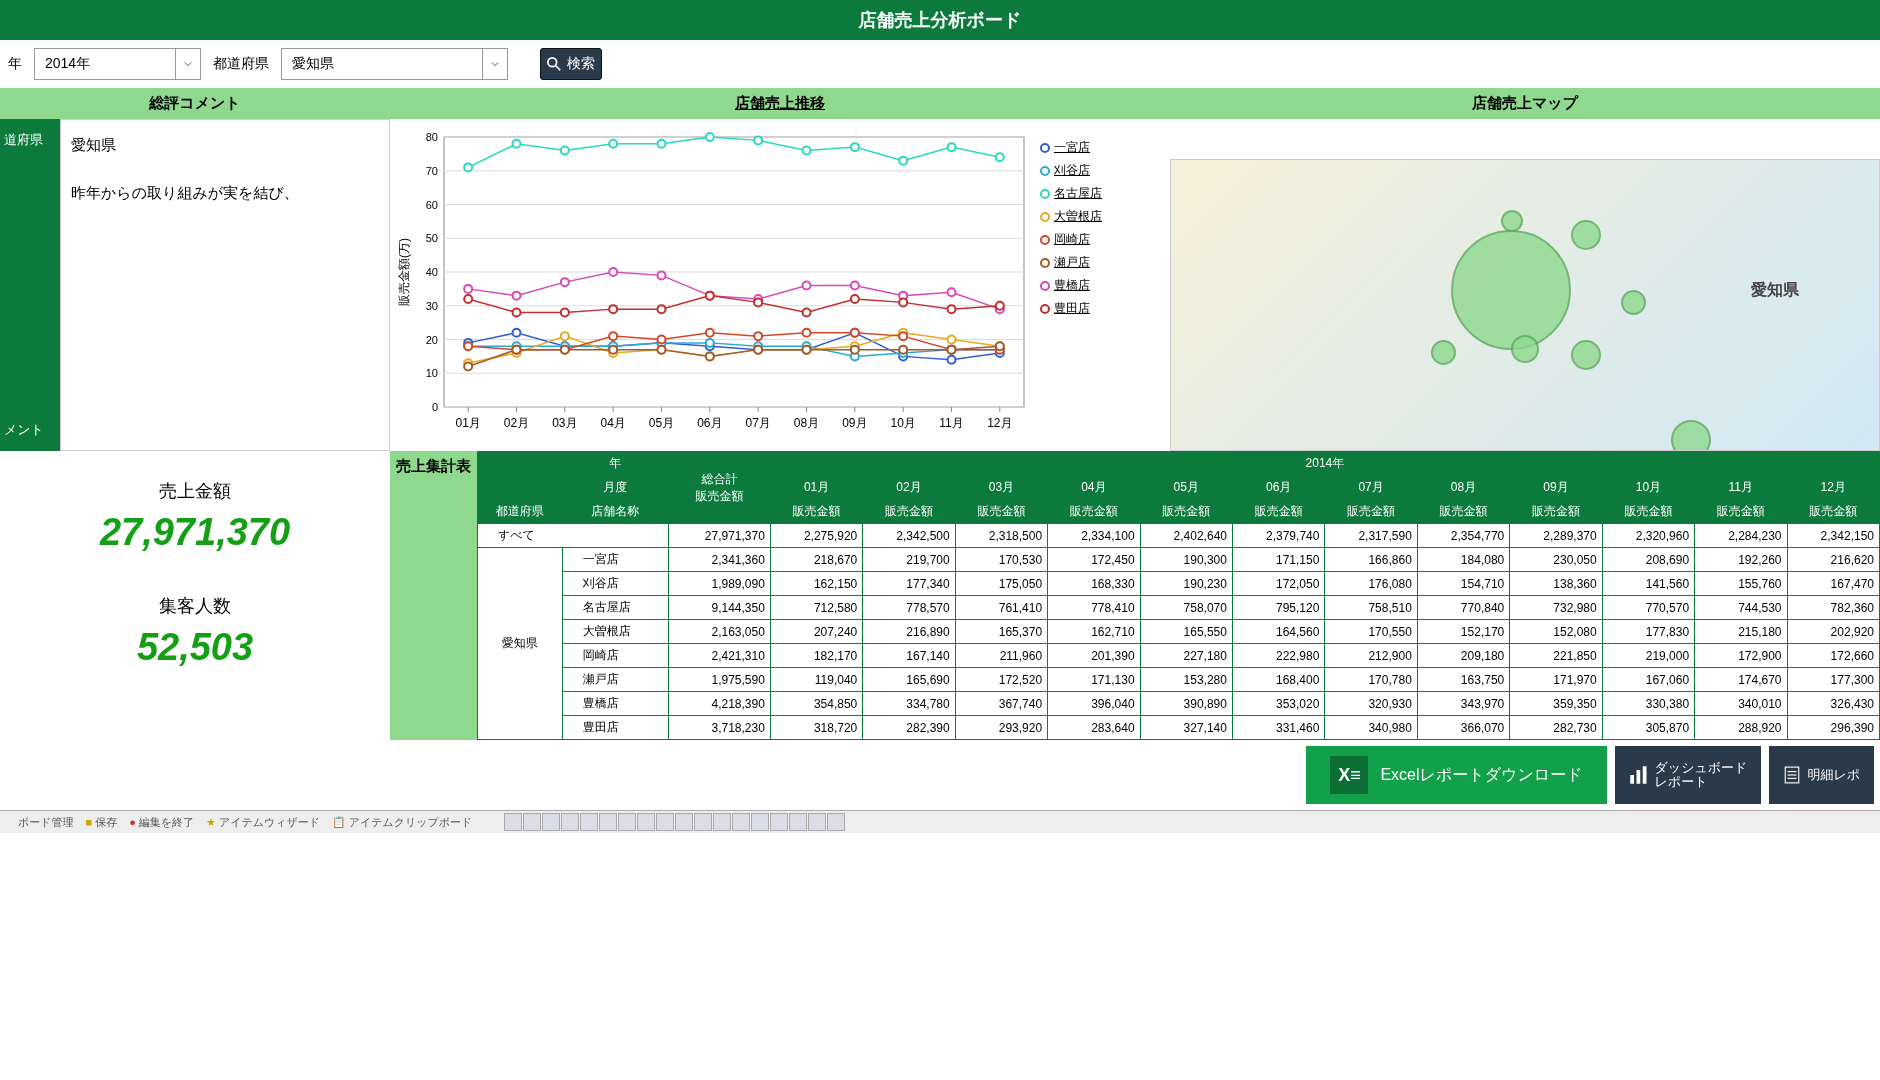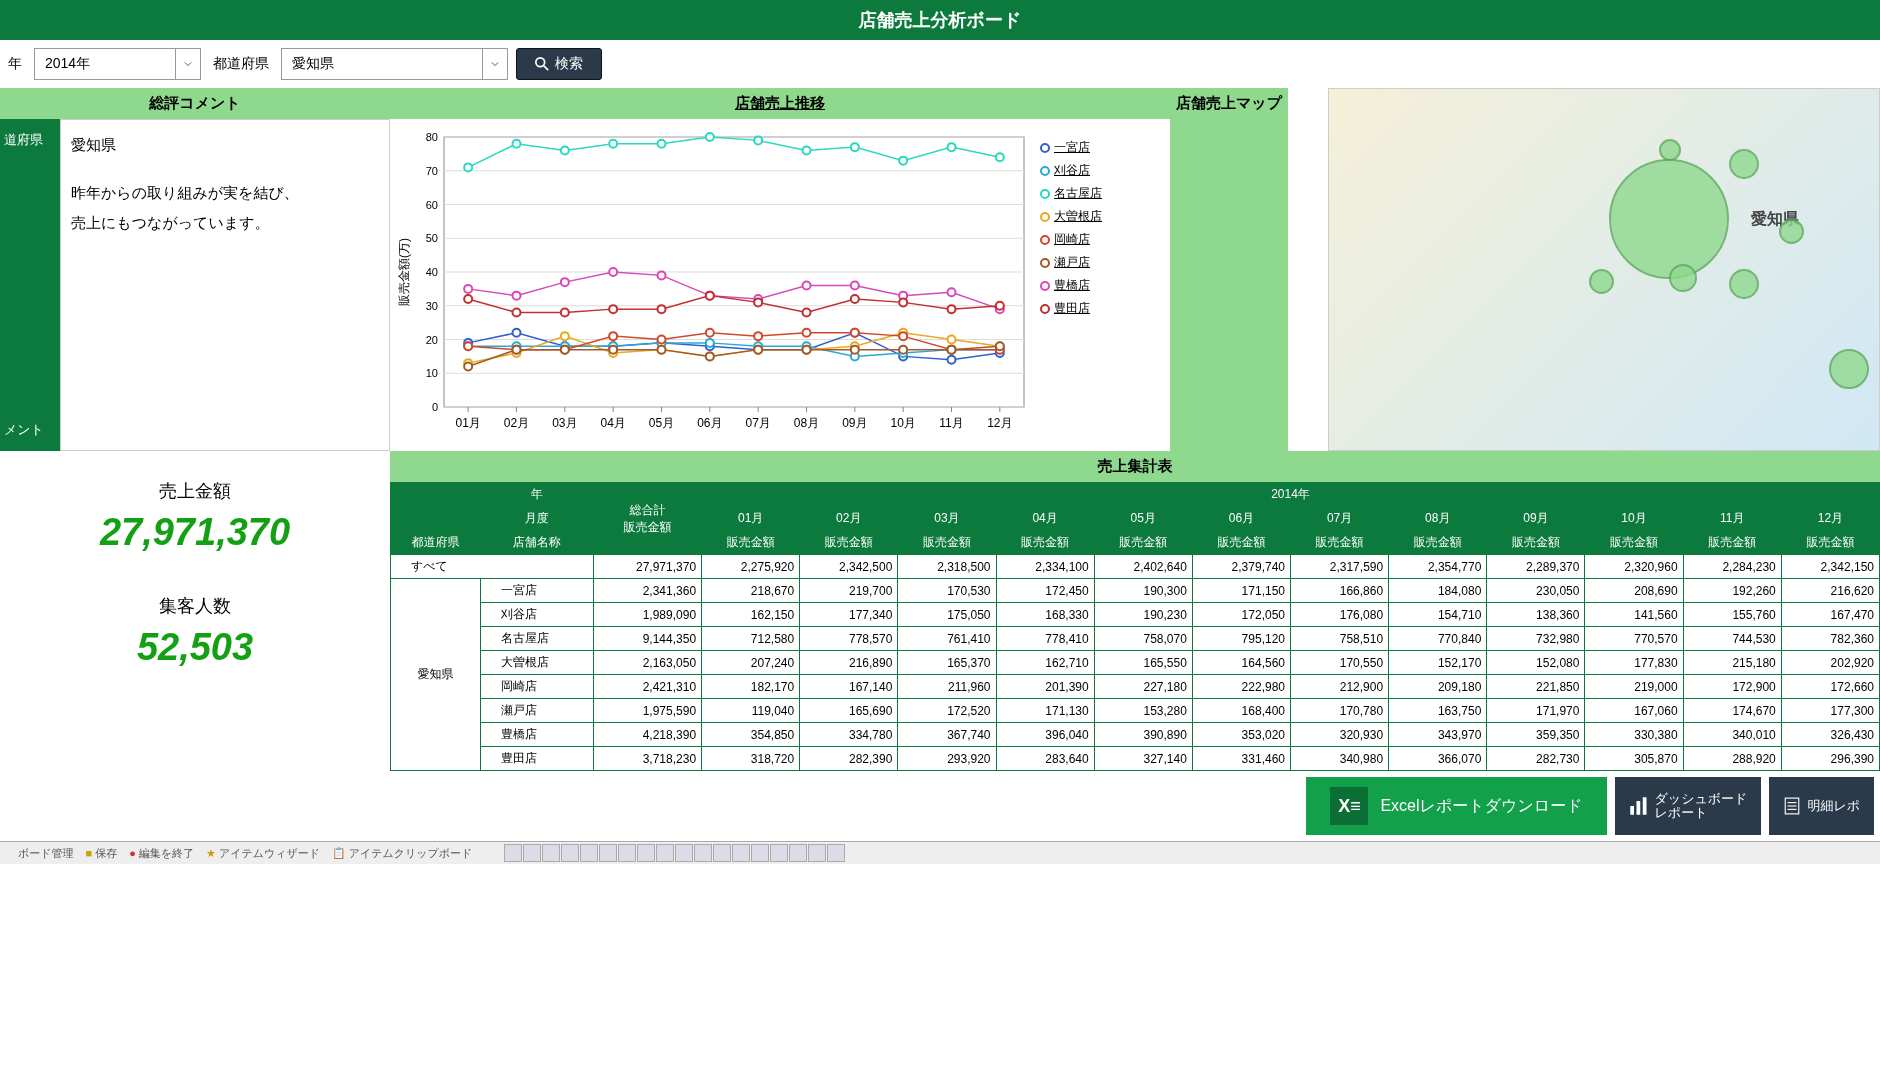--- a/index.html
+++ b/index.html
@@ -5,41 +5,41 @@
   * { box-sizing: border-box; margin: 0; padding: 0; }
   body { font-family: "Meiryo", "Hiragino Sans", sans-serif; font-size: 12px; background: #fff; width: 1880px; }
   .header { background: #0c7a3c; color: #fff; text-align: center; padding: 8px; font-size: 18px; font-weight: bold; }
   .filter-bar { display: flex; align-items: center; padding: 8px 4px; gap: 8px; }
   .filter-label { font-size: 14px; padding: 0 4px; }
   .select-wrap { display: flex; border: 1px solid #999; }
   .select-box { padding: 6px 10px; min-width: 140px; background: #fff; font-size: 14px; }
   .select-arrow { border-left: 1px solid #999; padding: 6px 8px; background: #fff; display:flex; align-items:center; }
   .select-arrow svg { width: 8px; height: 8px; }
   .wide { min-width: 200px; }
-  .btn-search { background: #2a3a4a; color: #fff; border: 1px solid #111; padding: 6px 18px; border-radius: 3px; cursor: pointer; font-size: 14px; display: flex; align-items: center; gap: 6px; }
+  .btn-search { background: #2a3a4a; color: #fff; border: 1px solid #111; padding: 6px 6px; border-radius: 3px; cursor: pointer; font-size: 14px; display: flex; align-items: center; gap: 6px; margin-left: 24px; }
   .section-header { background: #8fd98f; text-align: center; padding: 6px; font-size: 15px; font-weight: bold; }
   .row1 { display: flex; }
   .col-comment { width: 390px; display:flex; flex-direction:column; }
   .col-chart { width: 780px; display:flex; flex-direction:column;text-decoration:underline; }
-  .col-map { flex: 1; display:flex; flex-direction:row;gap:40px; }
+  .col-map { flex: 1; display:flex; flex-direction:column;gap:40px; }
   .comment-body { display: flex; flex:1; }
   .comment-side { width: 60px; background: #0c7a3c; color: #fff; display: flex; flex-direction: column; justify-content: space-between; padding: 6px 2px; font-size: 13px;}
   .comment-side div { padding: 6px 2px; }
   .comment-text { flex: 1; border: 1px solid #ccc; padding: 10px; background: #fff; font-size: 15px; line-height: 2; }
   .chart-body { flex:1; background:#fff; padding: 8px 4px 4px 4px; position:relative; display:flex; }
   .chart-svg { width: 640px; height: 320px; }
   .legend { font-size: 12px; padding: 6px; }
   .legend-item { display:flex; align-items:center; gap:4px; margin: 6px 0; }
   .legend-dot { width:10px; height:10px; border-radius:50%; border:2px solid; }
   .map-body { flex:1; background: linear-gradient(135deg,#f5f0d8,#d0e8f5); position:relative; border:1px solid #ccc; overflow:hidden;}
   .map-label { position:absolute; font-size:16px; font-weight:bold; color:#444; }
   .map-bubble { position:absolute; background:#8fd98f; opacity:0.8; border:2px solid #5aa85a; border-radius:50%; }
   .row2 { display:flex; }
   .col-kpi { width: 390px; display:flex; flex-direction:column; }
-  .col-table { flex:1; display:flex; flex-direction:column; }
+  .col-table { flex:1; display:flex; }
   .kpi-body { flex:1; text-align:center; padding: 12px 0; }
   .kpi-label { font-size: 18px; margin: 16px 0 8px; }
   .kpi-value { font-size: 38px; font-weight:bold; color:#14a014; font-style:italic; }
   .table-body { flex:1; overflow:auto; }
   table.sales { border-collapse: collapse; width: 100%; font-size: 12px; }
   table.sales th, table.sales td { border: 1px solid #0c7a3c; padding: 3px 5px; text-align: right; white-space: nowrap; }
   table.sales th { background: #0c7a3c; color: #fff; font-weight: normal; text-align:center;}
   table.sales td.lbl { text-align:left;padding-left:20px; }
   table.sales td.ctr { text-align:center; }
   .footer-bar { display:flex; justify-content:flex-end; gap:8px; padding:6px; }
@@ -91,21 +91,20 @@
   <div class="col-comment">
     <div class="section-header">総評コメント</div>
     <div class="comment-body">
       <div class="comment-side">
         <div>道府県</div>
         <div>メント</div>
       </div>
       <div class="comment-text">
         <div style="margin-bottom:18px;">愛知県</div>
         <div>昨年からの取り組みが実を結び、</div>
-        <div>売上にもつながっています。</div>
       </div>
     </div>
   </div>
 
   <div class="col-chart">
     <div class="section-header">店舗売上推移</div>
     <div class="chart-body">
       <svg class="chart-svg" id="chart-svg" viewBox="0 0 640 320">
           <rect x="50" y="10" width="580" height="270" fill="none" stroke="#888"></rect>
           <line x1="50" y1="280" x2="630" y2="280" stroke="#ddd"></line>

